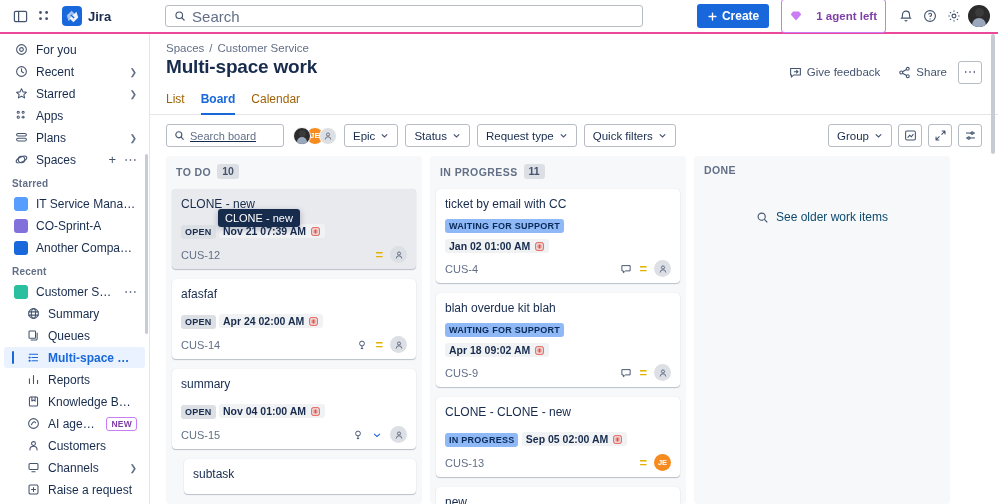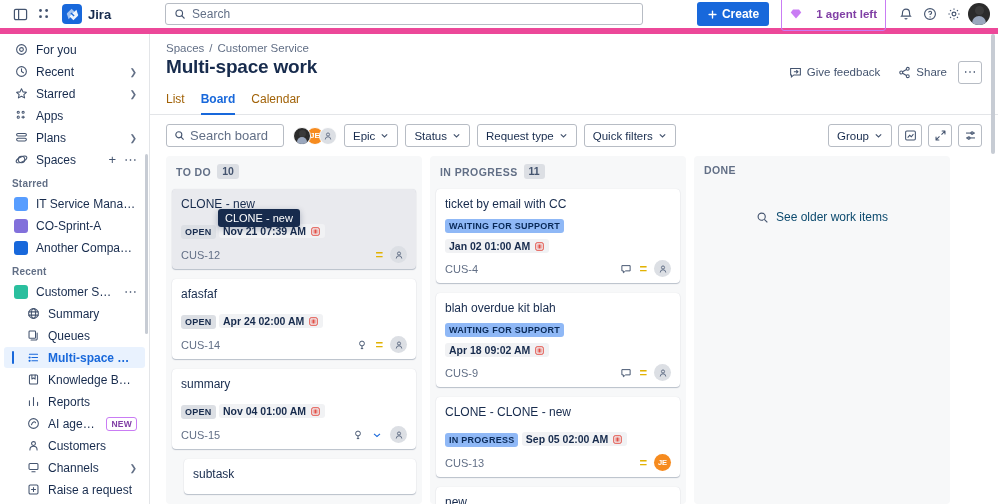--- a/index.html
+++ b/index.html
@@ -7,40 +7,40 @@
     width: 998px; height: 504px;
     font-family: "Liberation Sans", sans-serif;
     font-size: 12px;
     color: #172b4d;
     background: #fff;
     overflow: hidden;
   }
   
   .topnav {
     height: 34px; display: flex; align-items: center;
-    padding: 0 8px; border-bottom: 6px solid #ec4899; background: #fff;
+    padding: 0 8px; border-bottom: 2px solid #ec4899; background: #fff;
     position: relative; z-index: 40;
   }
   .icon-btn {
     width: 24px; height: 24px; display: flex; align-items: center; justify-content: center;
     border-radius: 3px; color: #44546f; cursor: pointer; flex: none;
   }
   .brand { display: flex; align-items: center; gap: 6px; margin-left: 6px; cursor: pointer; }
   .brand-logo {
     width: 20px; height: 20px; border-radius: 4px; background: #1868db;
     display: flex; align-items: center; justify-content: center; flex: none;
   }
   .brand-name { font-size: 13px; font-weight: 600; color: #172b4d; }
   .search-wrap { flex: 1; display: flex; justify-content: center; }
   .search-box {
     width: 478px; height: 22px; border: 1px solid #b7bcc4; border-radius: 3px;
     display: flex; align-items: center; gap: 6px; padding: 0 8px; background: #fff;
   }
   .search-box input {
-    border: none; outline: none; flex: 1; font-size: 12px;
+    border: none; outline: none; flex: 1; font-size: 15px;
     font-family: "Liberation Sans", sans-serif; color: #172b4d; background: transparent;
   }
   .search-box input::placeholder { color: #626f86; }
   .create-btn {
     background: #1868db; color: #fff; border: none; border-radius: 3px;
     height: 24px; padding: 0 10px; font-size: 12px; font-weight: 600;
     display: flex; align-items: center; gap: 4px; cursor: pointer;
     font-family: "Liberation Sans", sans-serif; margin-right: 12px;
   }
   .agent-pill {
@@ -115,22 +115,22 @@
     border-bottom: 2px solid transparent; margin-bottom: -1px;
   }
   .tab.active { color: #1868db; font-weight: 600; border-bottom-color: #1868db; }
   
   .filters { display: flex; align-items: center; gap: 7px; padding: 9px 16px; }
   .f-search {
     width: 118px; height: 23px; border: 1px solid #b7bcc4; border-radius: 3px;
     display: flex; align-items: center; gap: 5px; padding: 0 7px;
   }
   .f-search input {
-    border: none; outline: none; width: 100%; font-size: 13px; background: transparent;
-    font-family: "Liberation Sans", sans-serif; color: #172b4d;
+    border: none; outline: none; width: 100%; font-size: 11px; background: transparent;
+    font-family: "Liberation Sans", sans-serif; color: #172b4d; text-decoration: underline;
   }
   .f-search input::placeholder { color: #626f86; }
   .avatars { display: flex; align-items: center; margin-left: 2px; }
   .av {
     width: 18px; height: 18px; border-radius: 50%; border: 1.5px solid #fff;
     margin-left: -5px; display: flex; align-items: center; justify-content: center;
     font-size: 8px; font-weight: 700; color: #fff; cursor: pointer; flex: none;
   }
   .av:first-child { margin-left: 0; }
   .av.photo { background: #2b2b2b; position: relative; overflow: hidden; }
@@ -399,34 +399,34 @@
               <circle cx="3.2" cy="8" r=".7" fill="currentColor"></circle>
               <circle cx="3.2" cy="12" r=".7" fill="currentColor"></circle>
             </svg>
           </span>
     <span class="s-label">Multi-space work</span>
 
   </div>
   <div class="side-row indent ">
     <span class="s-ico">
             <svg width="13" height="13" viewBox="0 0 16 16" fill="none" stroke="currentColor" stroke-width="1.3" stroke-linecap="round" stroke-linejoin="round">
+              <path d="M3 13V7M8 13V3M13 13V9"></path>
+            </svg>
+          </span>
+    <span class="s-label">Reports</span>
+
+  </div>
+  <div class="side-row indent ">
+    <span class="s-ico">
+            <svg width="13" height="13" viewBox="0 0 16 16" fill="none" stroke="currentColor" stroke-width="1.3" stroke-linecap="round" stroke-linejoin="round">
               <rect x="3" y="2.5" width="10" height="11" rx="1.2"></rect>
               <path d="M6 2.5v5l2-1.3 2 1.3v-5"></path>
             </svg>
           </span>
     <span class="s-label">Knowledge Base</span>
-
-  </div>
-  <div class="side-row indent ">
-    <span class="s-ico">
-            <svg width="13" height="13" viewBox="0 0 16 16" fill="none" stroke="currentColor" stroke-width="1.3" stroke-linecap="round" stroke-linejoin="round">
-              <path d="M3 13V7M8 13V3M13 13V9"></path>
-            </svg>
-          </span>
-    <span class="s-label">Reports</span>
 
   </div>
   <div class="side-row indent ">
     <span class="s-ico">
             <svg width="13" height="13" viewBox="0 0 16 16" fill="none" stroke="currentColor" stroke-width="1.3" stroke-linecap="round" stroke-linejoin="round">
               <circle cx="8" cy="8" r="6"></circle>
               <path d="M5.5 9.5c1.5-4 3.8-4.3 5-2.5"></path>
             </svg>
           </span>
     <span class="s-label">AI agents</span>

